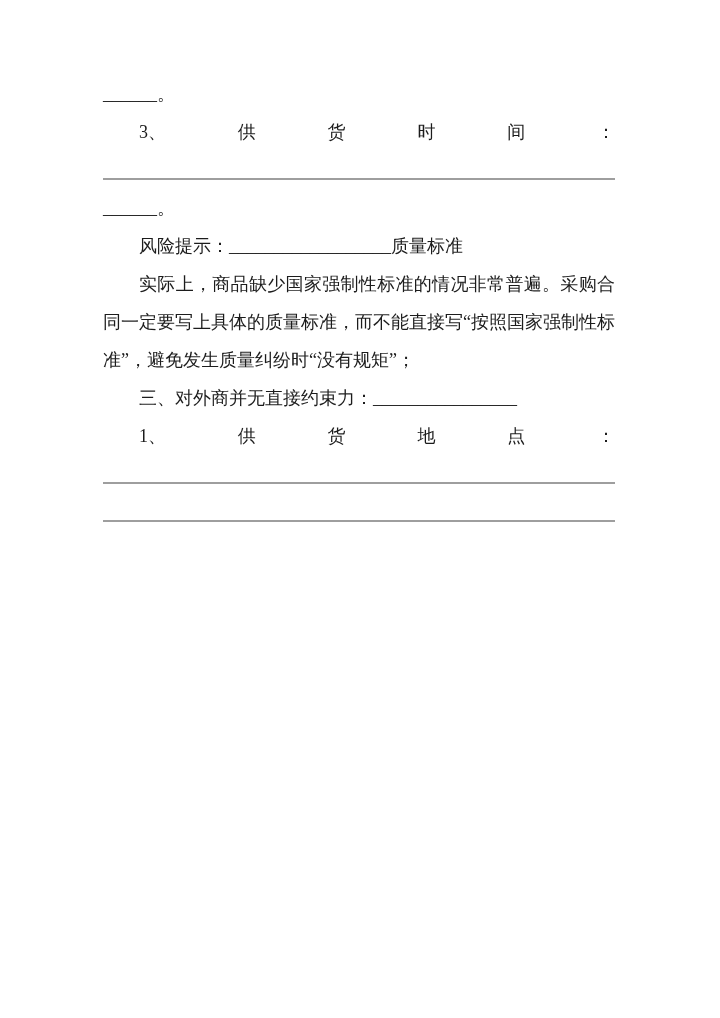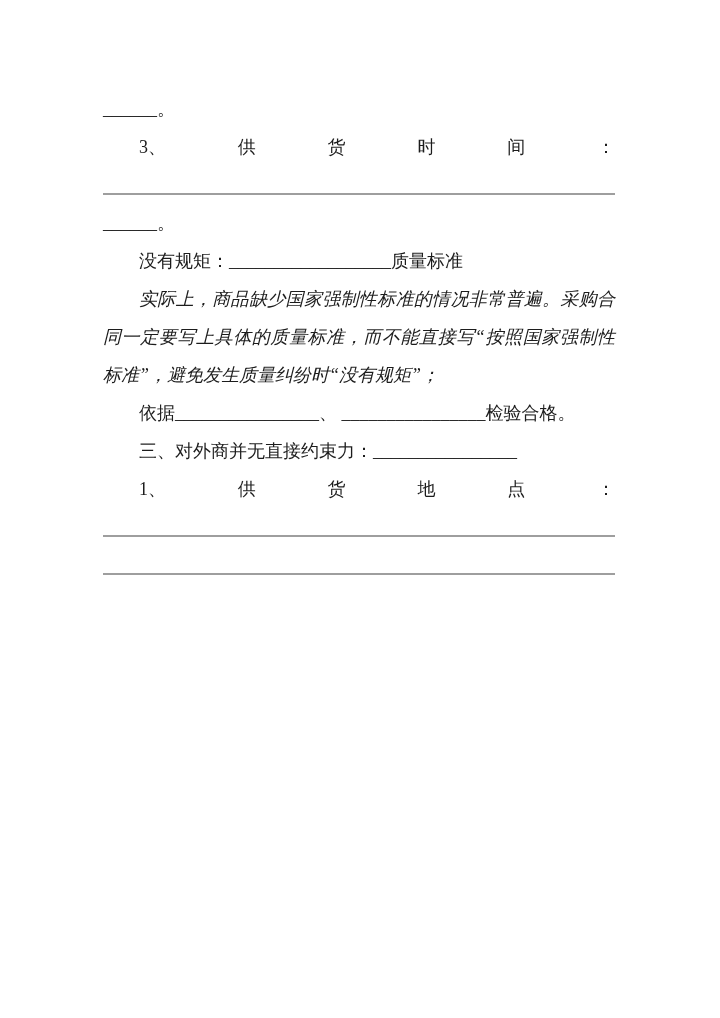--- a/index.html
+++ b/index.html
@@ -18,33 +18,32 @@
     inset: 0;
     background: #ffffff;
     color: #1c1c1c;
     font-family: "Liberation Serif", "DejaVu Serif", serif;
     font-size: 18px;
     line-height: 38px;
   }
   .content {
     position: absolute;
     left: 103px;
-    top: 90px;
+    top: 75px;
     width: 512px;
   }
   .line {
     white-space: pre-wrap;
   }
   .indent {
     text-indent: 2em;
   }
   .para {
     text-align: justify;
     text-indent: 2em;
-    font-style: italic;
   }
   .spread {
     display: flex;
     justify-content: space-between;
     padding-left: 2em;
   }
   .rule-line {
     height: 38px;
     position: relative;
   }
@@ -67,26 +66,25 @@
 
     <div class="line spread"><span>3、</span><span>供</span><span>货</span><span>时</span><span>间</span><span>：</span></div>
 
     <div class="line rule-line">
       <div class="rule"></div>
     </div>
 
     <div class="line">______。</div>
 
 
-    <div class="line indent">没有规矩：__________________质量标准</div>
+    <div class="line indent">风险提示：__________________质量标准</div>
 
     <div class="para">实际上，商品缺少国家强制性标准的情况非常普遍。采购合同一定要写上具体的质量标准，而不能直接写“按照国家强制性标准”，避免发生质量纠纷时“没有规矩”；</div>
 
 
-    <div class="line indent">依据________________、 ________________检验合格。</div>
 
     <div class="line indent">三、对外商并无直接约束力：________________</div>
 
     <div class="line spread"><span>1、</span><span>供</span><span>货</span><span>地</span><span>点</span><span>：</span></div>
 
     <div class="line rule-line">
       <div class="rule"></div>
     </div>
 
     <div class="line"></div>

